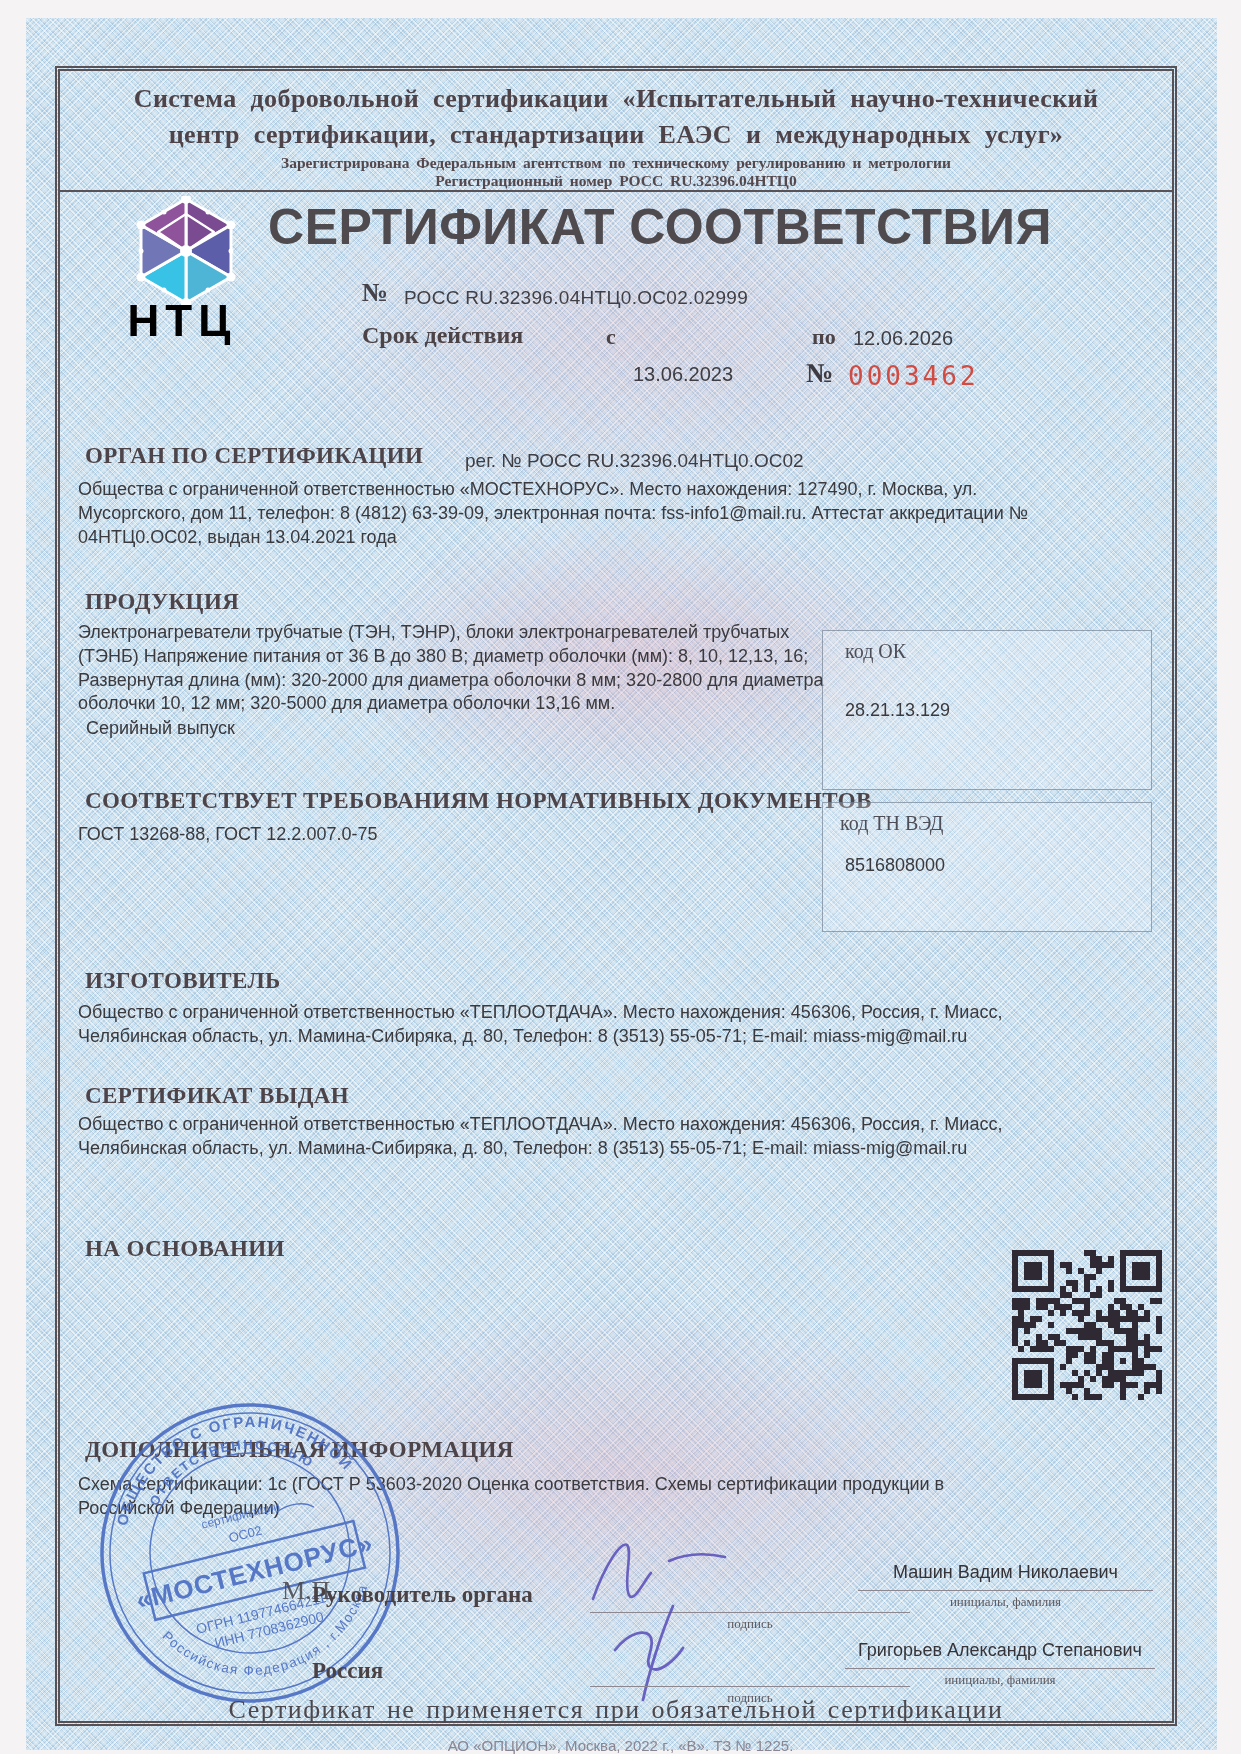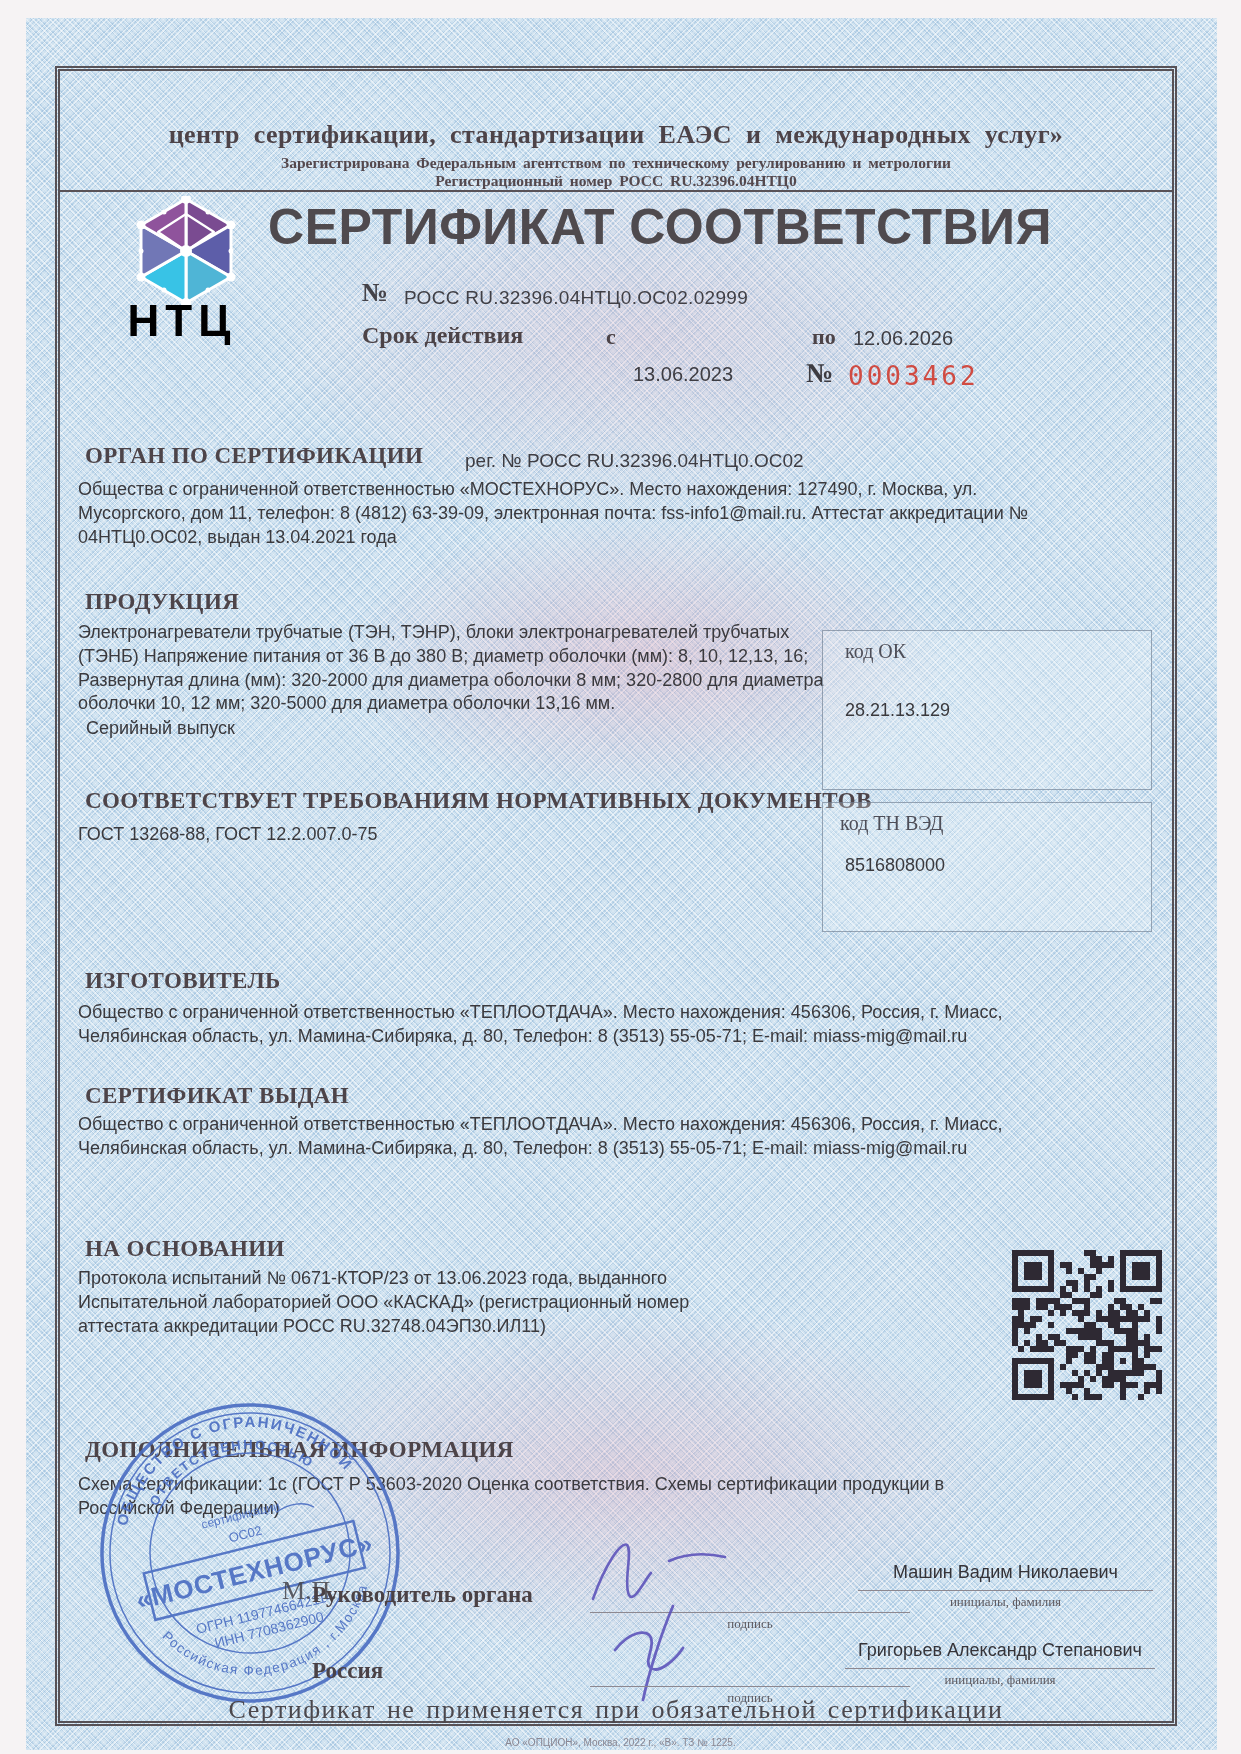--- a/index.html
+++ b/index.html
@@ -77,30 +77,31 @@
   .sign-block-expert{left:590px;top:1686px;}
   .u-line{border-top:1.5px solid #8d8890;height:0;}
   .cap{text-align:center;font-size:13px;color:#5c585e;margin-top:3px;font-family:Liberation Serif, serif;}
   .name-block-head{left:858px;top:1562px;width:295px;}
   .name-block-expert{left:845px;top:1640px;width:310px;}
   .nm{text-align:center;font-size:18px;color:#353338;margin-bottom:7px;white-space:nowrap;}
   .sig-svg-head{left:585px;top:1533px;}
   .sig-svg-expert{left:585px;top:1600px;}
   .disclaimer{left:55px;top:1695px;width:1122px;text-align:center;
               font:400 26px "Liberation Serif",serif;color:#4b474c;letter-spacing:1.5px;word-spacing:3px;}
-  .print-line{left:0;top:1737px;width:1241px;text-align:center;font-size:10px;color:#8a8691;}
+  .print-line{left:0;top:1737px;width:1241px;text-align:center;font-size:15px;color:#8a8691;}
   svg text{font-family:"Liberation Sans",sans-serif;}
 </style>
 </head>
 <body>
 
 <div class="page">
   <div class="paper"></div>
   <div class="frame"></div>
 
+  <div class="abs hdr hdr1">Система добровольной сертификации «Испытательный научно-технический</div>
   <div class="abs hdr hdr2">центр сертификации, стандартизации ЕАЭС и международных услуг»</div>
   <div class="abs hdr hdr3">Зарегистрирована Федеральным агентством по техническому регулированию и метрологии</div>
   <div class="abs hdr hdr4">Регистрационный номер РОСС RU.32396.04НТЦ0</div>
   <div class="abs hdr-rule"></div>
 
   <svg class="abs logo-svg" width="140" height="110" viewBox="0 0 140 110">
     <g stroke="#ffffff" stroke-width="3" stroke-linejoin="round">
       <polygon points="70,3 115,29 70,55" fill="#7a4b91"></polygon>
       <polygon points="115,29 115,81 70,55" fill="#5d5ea9"></polygon>
       <polygon points="115,81 70,107 70,55" fill="#4fb5d6"></polygon>
@@ -158,21 +159,20 @@
   <div class="abs tnved-label">код ТН ВЭД</div>
   <div class="abs tnved-value">8516808000</div>
 
   <div class="abs sec-h h-manufacturer">ИЗГОТОВИТЕЛЬ</div>
   <div class="abs bt t-manufacturer">Общество с ограниченной ответственностью «ТЕПЛООТДАЧА». Место нахождения: 456306, Россия, г. Миасс, Челябинская область, ул. Мамина-Сибиряка, д. 80, Телефон: 8 (3513) 55-05-71; E-mail: miass-mig@mail.ru</div>
 
   <div class="abs sec-h h-issued">СЕРТИФИКАТ ВЫДАН</div>
   <div class="abs bt t-issued">Общество с ограниченной ответственностью «ТЕПЛООТДАЧА». Место нахождения: 456306, Россия, г. Миасс, Челябинская область, ул. Мамина-Сибиряка, д. 80, Телефон: 8 (3513) 55-05-71; E-mail: miass-mig@mail.ru</div>
 
   <div class="abs sec-h h-basis">НА ОСНОВАНИИ</div>
-  <div class="abs bt t-basis">Протокола испытаний № 0671-КТОР/23 от 13.06.2023 года, выданного Испытательной лабораторией ООО «КАСКАД» (регистрационный номер аттестата аккредитации РОСС RU.32748.04ЭП30.ИЛ11)</div>
   <svg class="abs qr" width="150" height="150" viewBox="0 0 150 150" shape-rendering="crispEdges">
       <rect x="0" y="0" width="42" height="6" fill="#2e2933"></rect>
       <rect x="0" y="36" width="42" height="6" fill="#2e2933"></rect>
       <rect x="0" y="6" width="6" height="30" fill="#2e2933"></rect>
       <rect x="36" y="6" width="6" height="30" fill="#2e2933"></rect>
       <rect x="12" y="12" width="18" height="18" fill="#2e2933"></rect>
       <rect x="108" y="0" width="42" height="6" fill="#2e2933"></rect>
       <rect x="108" y="36" width="42" height="6" fill="#2e2933"></rect>
       <rect x="108" y="6" width="6" height="30" fill="#2e2933"></rect>
       <rect x="144" y="6" width="6" height="30" fill="#2e2933"></rect>

